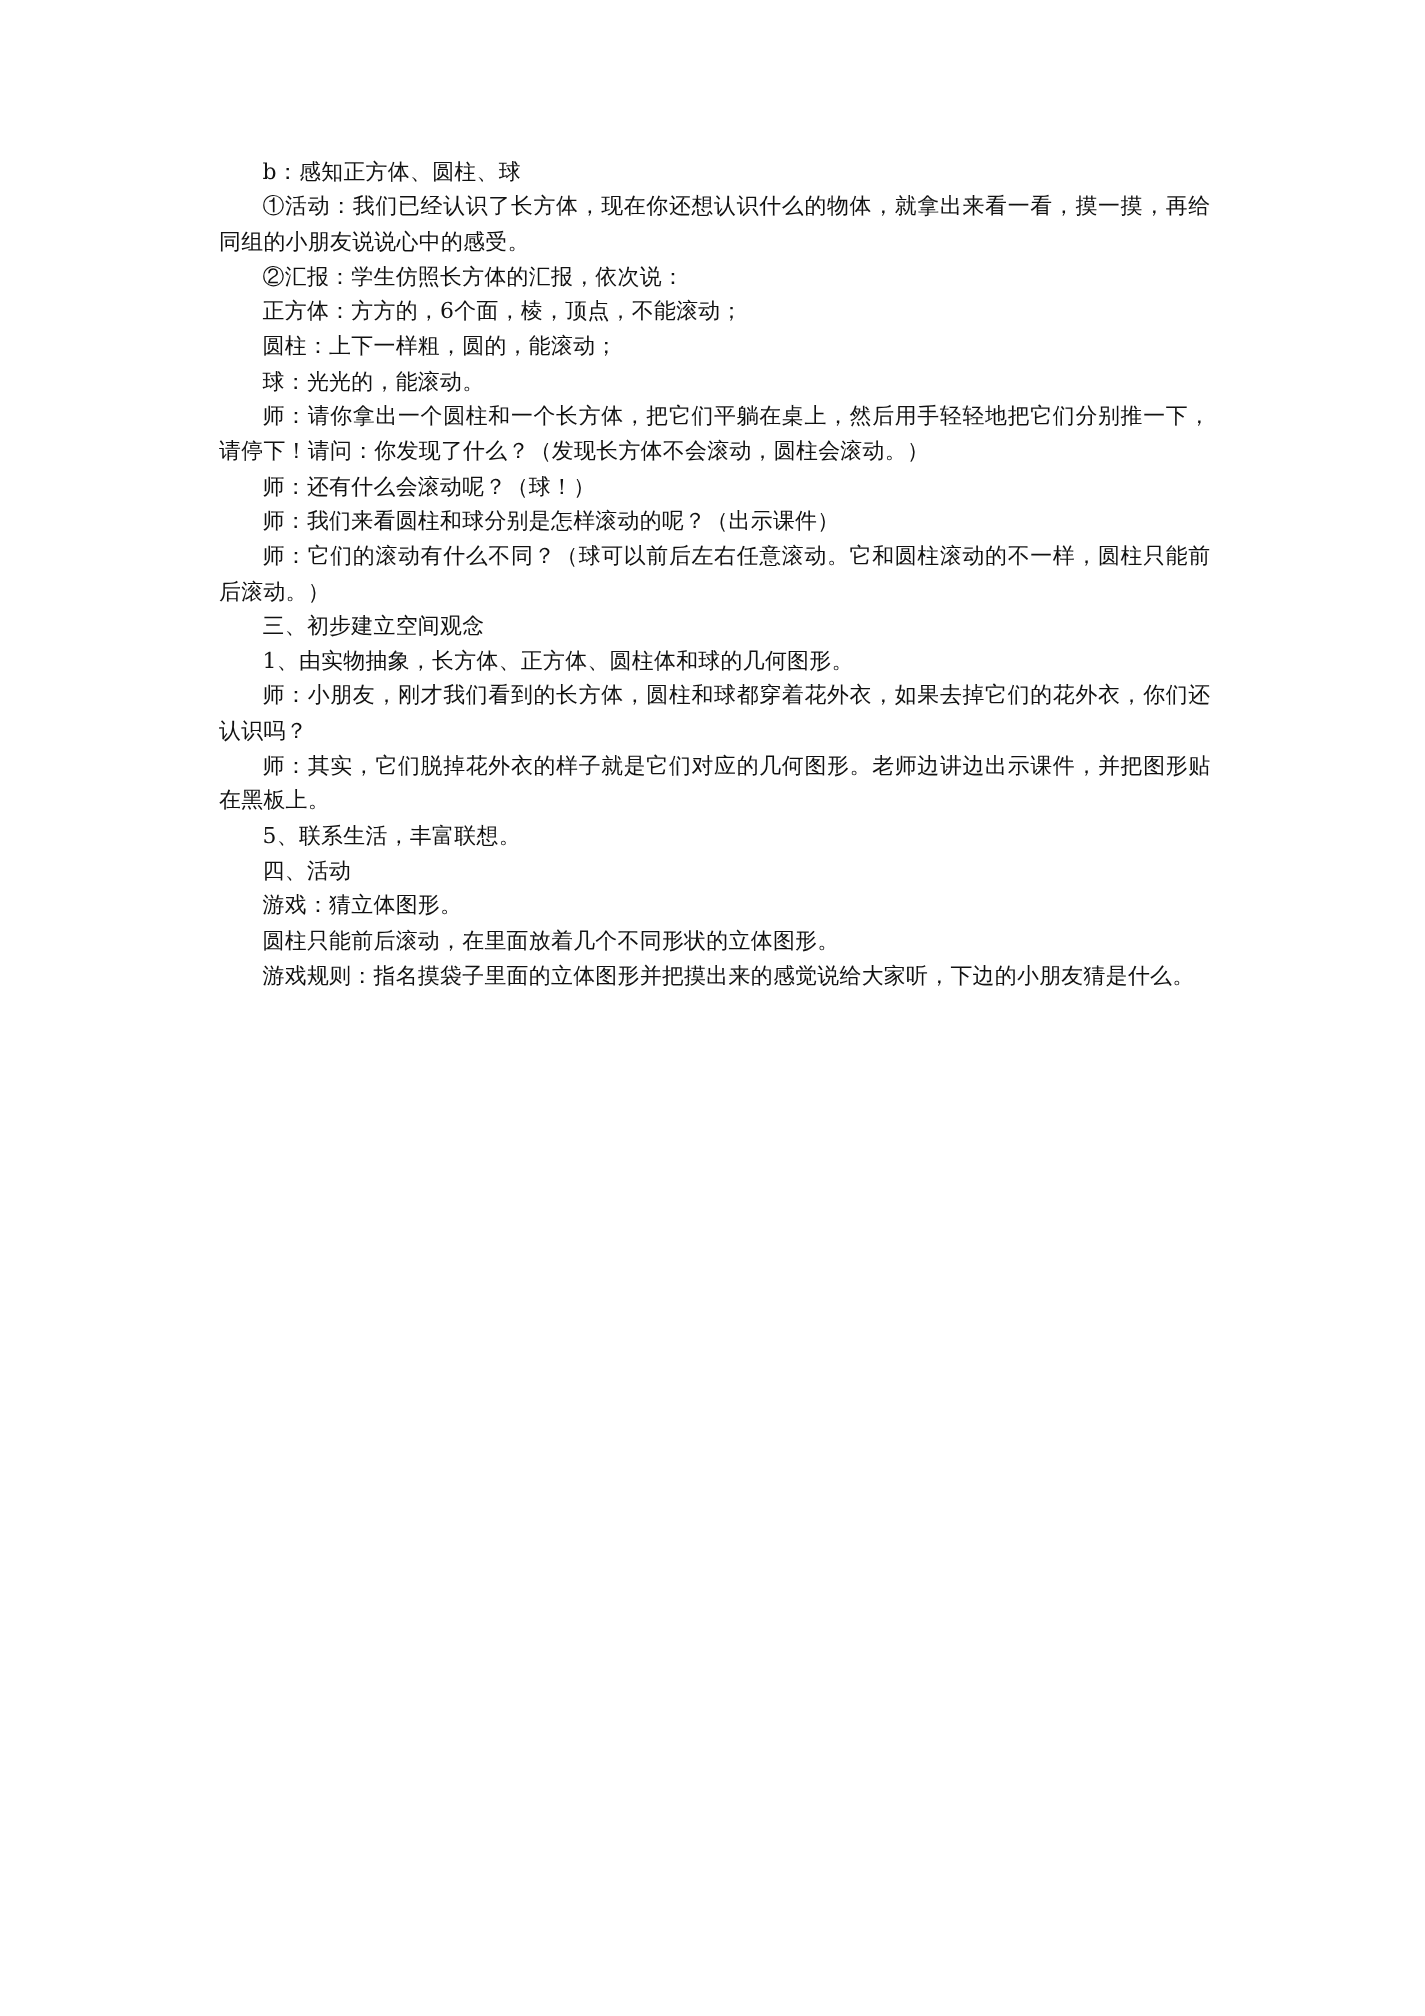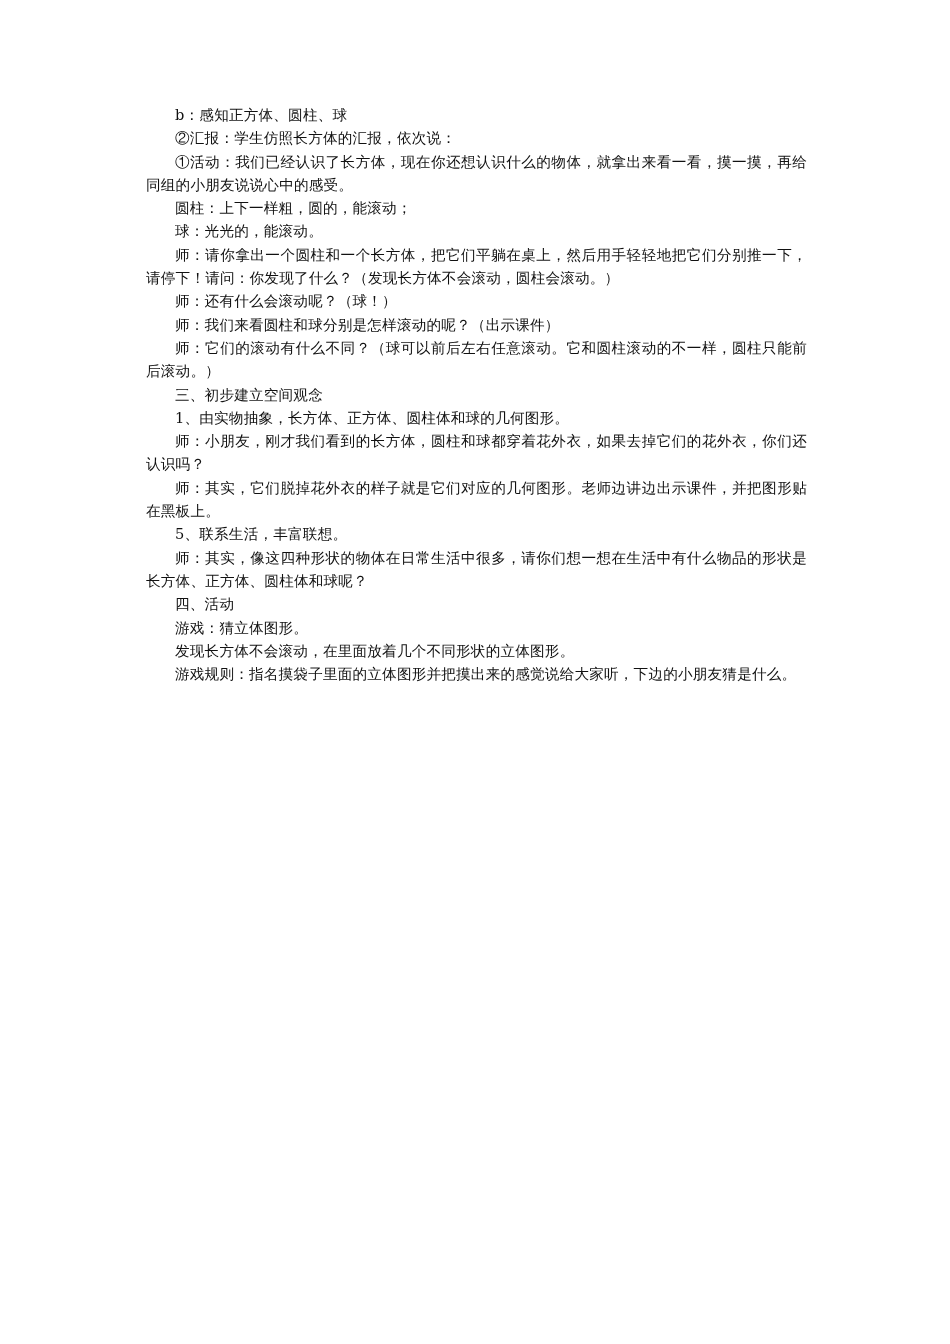--- a/index.html
+++ b/index.html
@@ -29,31 +29,31 @@
       text-align: justify;
       letter-spacing: 0.2px;
       word-break: break-all;
     }
   </style>
 </head>
 <body>
 
 <div class="page">
   <p class="para">b：感知正方体、圆柱、球</p>
+  <p class="para">①活动：我们已经认识了长方体，现在你还想认识什么的物体，就拿出来看一看，摸一摸，再给同组的小朋友说说心中的感受。</p>
   <p class="para">②汇报：学生仿照长方体的汇报，依次说：</p>
-  <p class="para">①活动：我们已经认识了长方体，现在你还想认识什么的物体，就拿出来看一看，摸一摸，再给同组的小朋友说说心中的感受。</p>
+  <p class="para">正方体：方方的，6个面，棱，顶点，不能滚动；</p>
   <p class="para">圆柱：上下一样粗，圆的，能滚动；</p>
   <p class="para">球：光光的，能滚动。</p>
   <p class="para">师：请你拿出一个圆柱和一个长方体，把它们平躺在桌上，然后用手轻轻地把它们分别推一下，请停下！请问：你发现了什么？（发现长方体不会滚动，圆柱会滚动。）</p>
   <p class="para">师：还有什么会滚动呢？（球！）</p>
   <p class="para">师：我们来看圆柱和球分别是怎样滚动的呢？（出示课件）</p>
   <p class="para">师：它们的滚动有什么不同？（球可以前后左右任意滚动。它和圆柱滚动的不一样，圆柱只能前后滚动。）</p>
   <p class="para">三、初步建立空间观念</p>
   <p class="para">1、由实物抽象，长方体、正方体、圆柱体和球的几何图形。</p>
   <p class="para">师：小朋友，刚才我们看到的长方体，圆柱和球都穿着花外衣，如果去掉它们的花外衣，你们还认识吗？</p>
   <p class="para">师：其实，它们脱掉花外衣的样子就是它们对应的几何图形。老师边讲边出示课件，并把图形贴在黑板上。</p>
   <p class="para">5、联系生活，丰富联想。</p>
-  <p class="para">师：其实，像这四种形状的物体在日常生活中很多，请你们想一想在生活中有什么物品的形状是长方体、正方体、圆柱体和球呢？</p>
   <p class="para">四、活动</p>
   <p class="para">游戏：猜立体图形。</p>
-  <p class="para">发现长方体不会滚动，在里面放着几个不同形状的立体图形。</p>
+  <p class="para">圆柱只能前后滚动，在里面放着几个不同形状的立体图形。</p>
   <p class="para">游戏规则：指名摸袋子里面的立体图形并把摸出来的感觉说给大家听，下边的小朋友猜是什么。</p>
 </div>
 
 </body></html>

